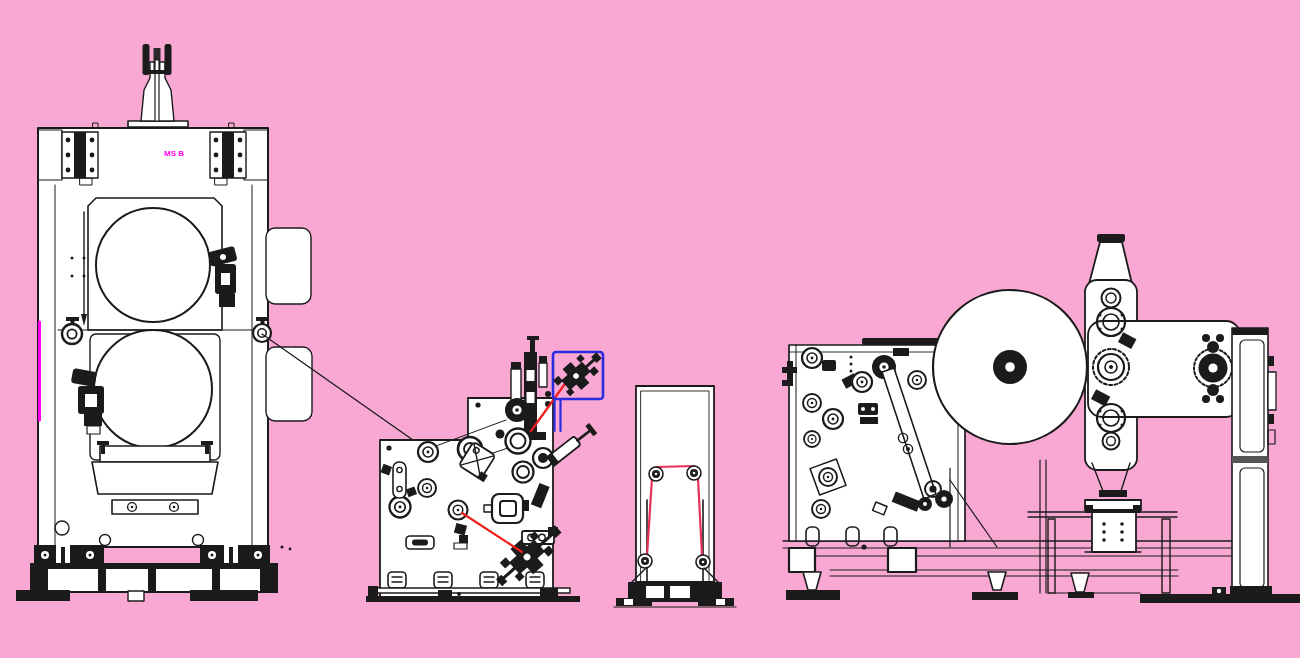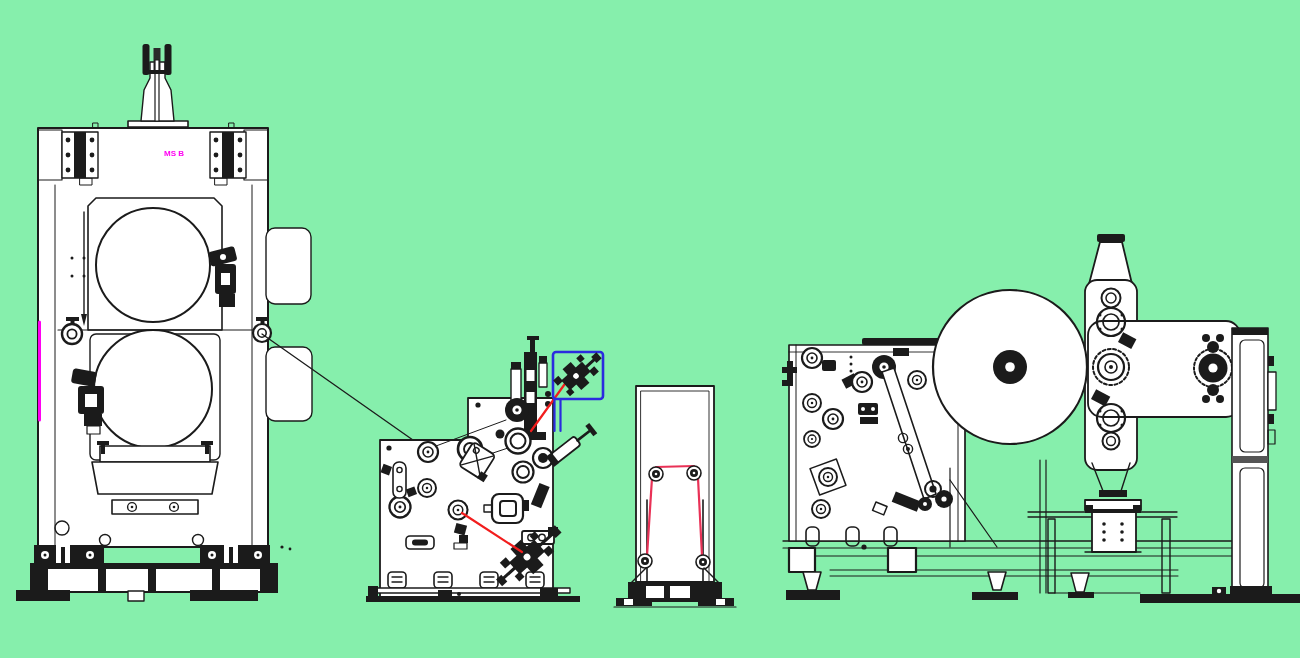--- a/index.html
+++ b/index.html
@@ -1,18 +1,18 @@
 <!DOCTYPE html>
 <html><head>
 <meta charset="utf-8">
 <style>
   html,body{margin:0;padding:0;}
   body{background:#e9e9e9;font-family:"Liberation Sans",sans-serif;}
   .canvas{
-    position:relative;width:1300px;height:658px;background:#86efac;
+    position:relative;width:1300px;height:658px;background:#f9a8d4;
     overflow:hidden;
   }
   svg text{font-family:"Liberation Sans",sans-serif;}
   .drw{display:block;}
 </style>
 </head>
 <body>
 
 <div class="canvas">
 <svg class="drw" width="1300" height="658" viewBox="0 0 1300 658" fill="none" stroke="#1b1b1b" stroke-width="1.4" stroke-linecap="round" stroke-linejoin="round">

